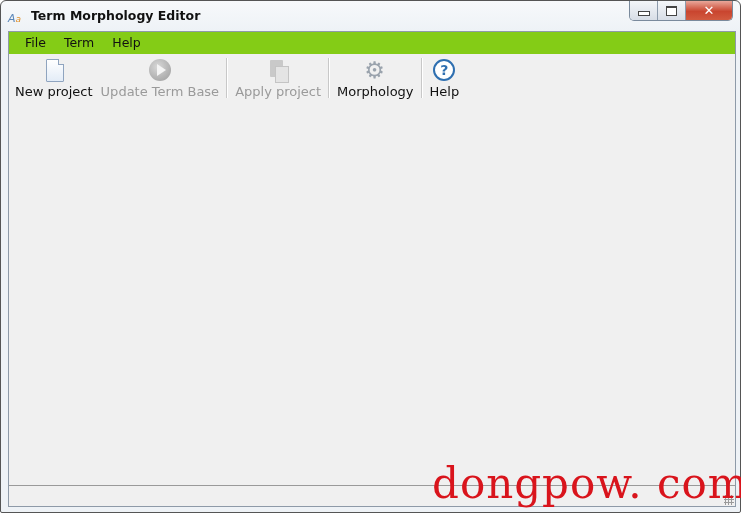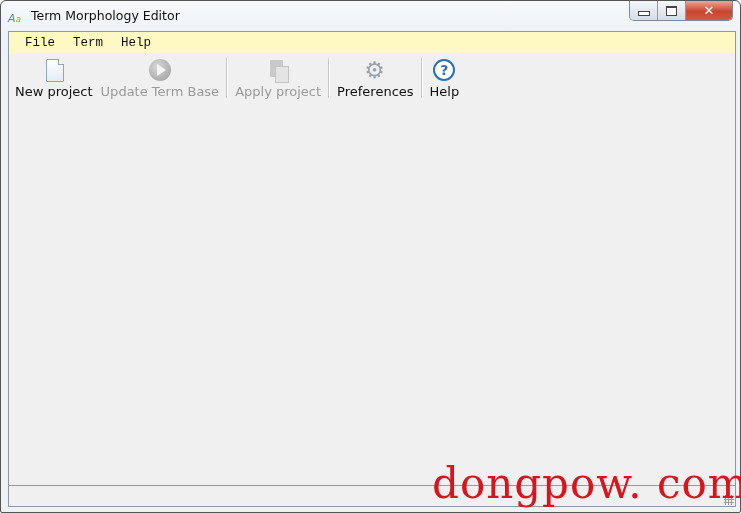--- a/index.html
+++ b/index.html
@@ -4,32 +4,32 @@
 <style>
   html, body { margin:0; padding:0; }
   body { width:741px; height:513px; background:#ffffff; overflow:hidden; position:relative;
          font-family:"DejaVu Sans", "Liberation Sans", sans-serif; }
   .window { position:absolute; left:0; top:0; width:739px; height:511px; border:1px solid #555;
             border-radius:6px 6px 2px 2px; background:linear-gradient(#f7f9fb,#eef2f6 30px,#eef2f6); }
   .titlebar { position:absolute; left:0; top:0; right:0; height:30px; }
   .app-icon { position:absolute; left:7px; top:6px; width:18px; height:16px; font-size:11px; color:#5a86b8;
               font-style:italic; line-height:24px; }
   .app-icon .b { color:#e0902a; font-size:9px; }
-  .title { position:absolute; left:30px; top:7px; font-size:12.5px; color:#111; }
+  .title { position:absolute; left:30px; top:7px; font-size:12.5px; color:#111;font-weight:bold; }
   .wbtns { position:absolute; right:7px; top:0; height:19px; display:flex;
            border:1px solid #7a8a9c; border-top:none; border-radius:0 0 5px 5px; overflow:hidden; }
   .wbtn { width:27px; height:19px; background:linear-gradient(#f4f6f9,#d7dde6); border-right:1px solid #8c9aab;
           display:flex; align-items:center; justify-content:center; color:#333; font-size:10px; }
   .wbtn.close { width:46px; background:linear-gradient(#e9a79a,#c9452f 55%,#d25a3f); border-right:none; color:#fff;
                 font-weight:bold; font-size:13px; }
   .min-bar { width:10px; height:3px; border:1px solid #444; background:#fff; margin-top:6px; }
   .max-box { width:9px; height:7px; border:1px solid #444; border-top-width:2px; background:#fff; }
   .client { position:absolute; left:7px; top:30px; width:726px; height:474px; background:#f0f0f0;
             border:1px solid #8e9aa8; }
-  .menubar { height:22px; display:flex; align-items:center; padding-left:8px; background:#fef9c3;font-family:Liberation Mono, monospace; }
+  .menubar { height:22px; display:flex; align-items:center; padding-left:8px; background:#84cc16; }
   .menu-item { font-size:12.5px; color:#111; padding:0 8px; margin-right:2px; line-height:22px; }
   .toolbar { height:50px; display:flex; align-items:flex-start; padding-left:2px; background:#f0f0f0; }
   .tool { display:flex; flex-direction:column; align-items:center; padding:4px 4px 0 4px; height:46px; box-sizing:border-box; }
   .tool .lbl { font-size:13px; color:#111; margin-top:2px; white-space:nowrap; }
   .tool.disabled .lbl { color:#9a9a9a; }
   .ico { width:24px; height:24px; position:relative; }
   .sep { width:1px; height:40px; background:#c8c8c8; margin:4px 3px 0 3px; border-right:1px solid #fff; }
   .doc { position:absolute; left:4px; top:1px; width:16px; height:21px; background:linear-gradient(#fff,#e3ecf7);
          border:1px solid #8fa4bf; border-radius:1px; }
   .doc::after { content:""; position:absolute; right:-1px; top:-1px; width:5px; height:5px; background:#f0f0f0;
@@ -97,21 +97,21 @@
             <div class="clip"></div>
             <div class="clip2"></div>
           </div>
         <div class="lbl">Apply project</div>
       </div>
       <div class="sep"></div>
       <div class="tool">
         <div class="ico">
             <span class="gear">⚙</span>
           </div>
-        <div class="lbl">Preferences</div>
+        <div class="lbl">Morphology</div>
       </div>
       <div class="sep"></div>
       <div class="tool">
         <div class="ico">
             <div class="helpc">?</div>
           </div>
         <div class="lbl">Help</div>
       </div>
     </div>
 

